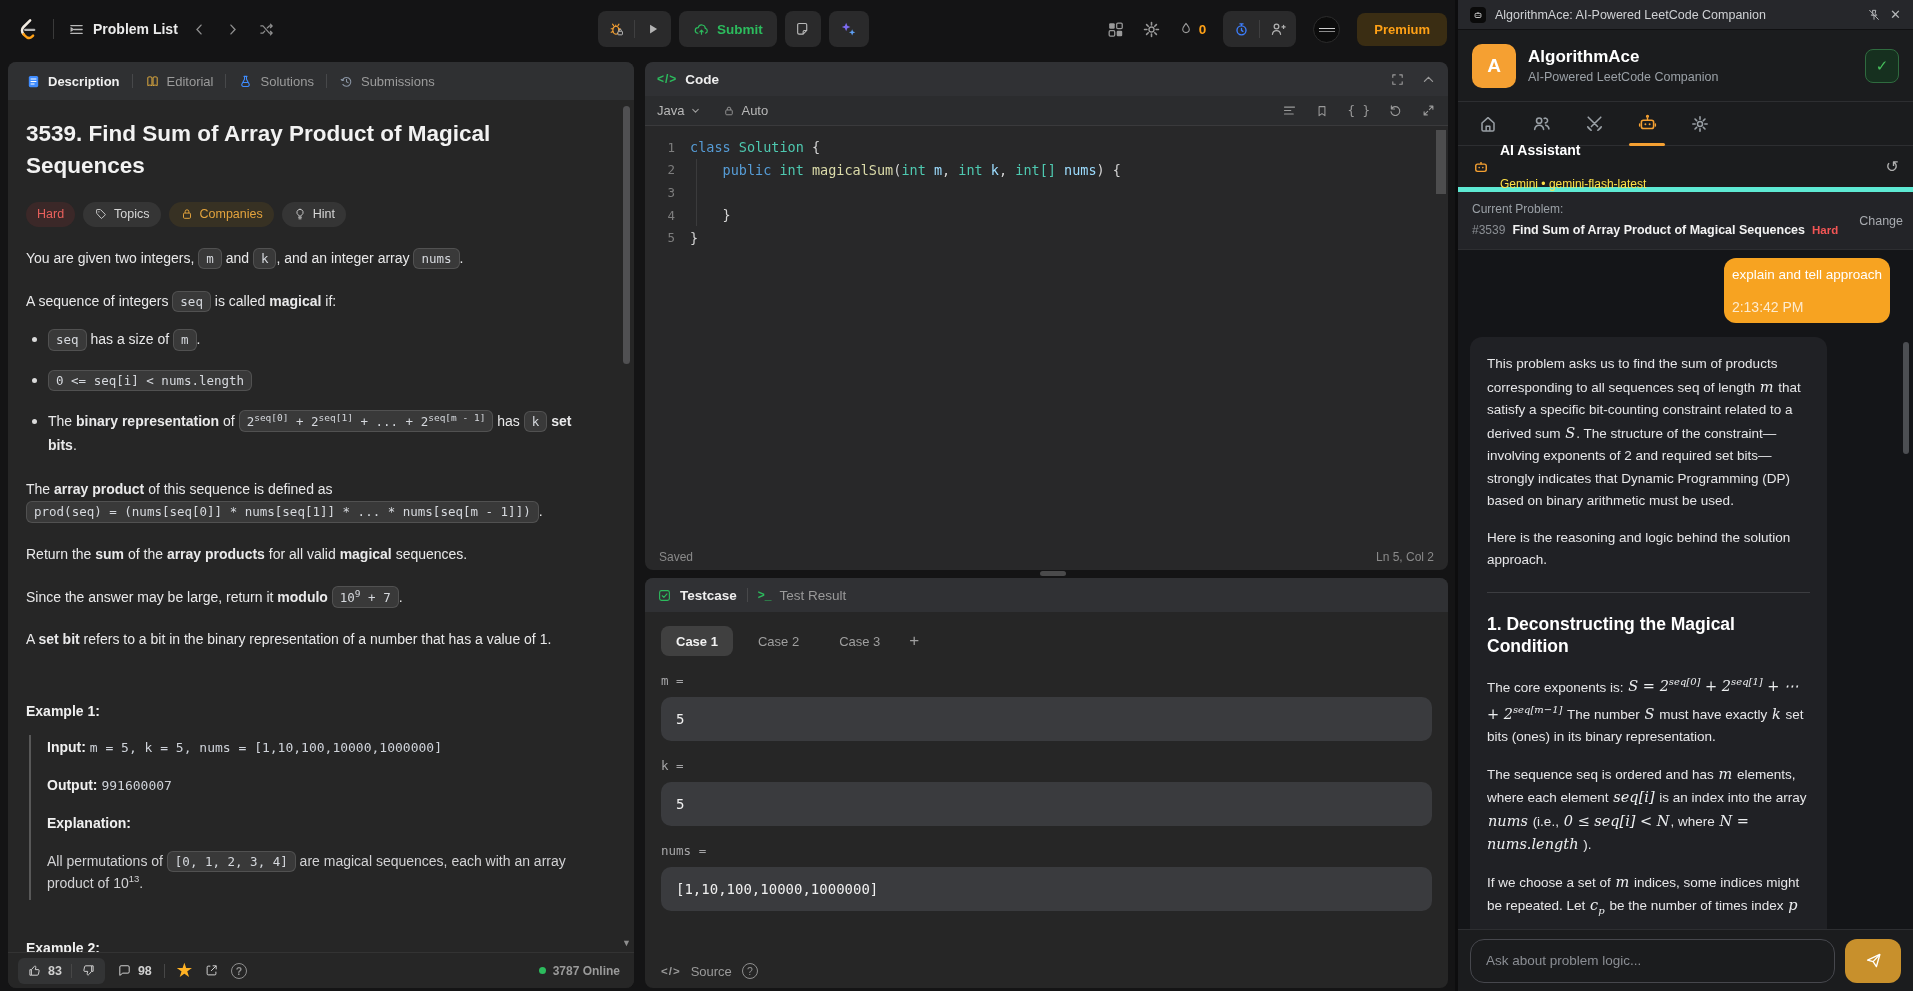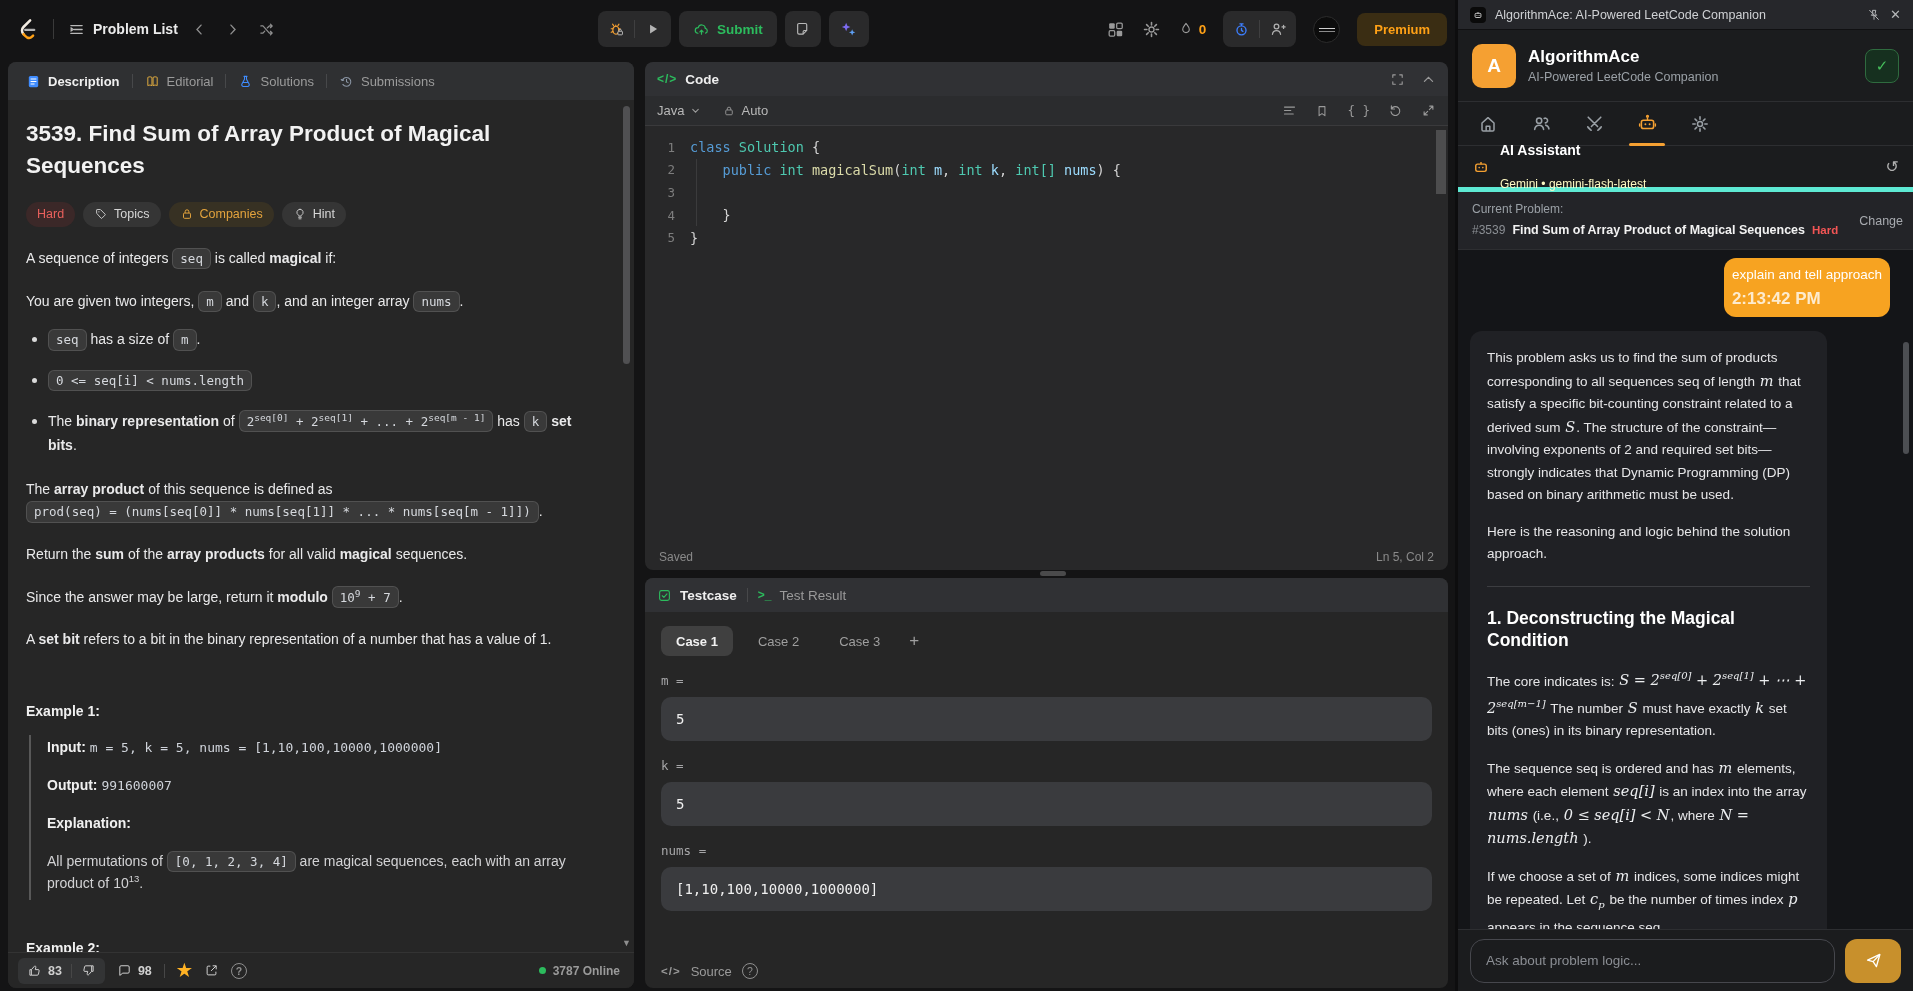--- a/index.html
+++ b/index.html
@@ -123,33 +123,33 @@
   .ext-name { font-size:17px; font-weight:bold; color:#ffffff; }
   .ext-sub { font-size:12.5px; color:#9aa0a6; margin-top:3px; }
   .ext-check { margin-left:auto; width:34px; height:34px; border-radius:8px; background:#16301f; border:1px solid #2f6b3f; color:#46c05c; display:flex; align-items:center; justify-content:center; font-size:15px; cursor:pointer; }
   .ext-tabs { height:44px; display:flex; align-items:center; padding:0 16px; gap:25px; border-bottom:1px solid #2d2e31; }
   .etab { position:relative; width:28px; height:44px; display:flex; align-items:center; justify-content:center; color:#9aa0a6; cursor:pointer; }
   .etab.active { color:#f5a032; }
   .etab.active::after { content:""; position:absolute; left:-4px; right:-4px; bottom:0; height:3px; border-radius:2px; background:#f5a032; }
   .ext-assist { height:46px; display:flex; align-items:center; padding:0 14px; border-bottom:5px solid #5eead4; }
   .ext-assist .col { margin-left:10px; }
   .assist-title { font-size:14px; font-weight:bold; color:#fff; }
-  .assist-sub { font-size:12px; color:#fef9c3; margin-top:19px; }
+  .assist-sub { font-size:12px; color:#fde047; margin-top:19px; }
   .refresh { margin-left:auto; color:#b0b0b0; font-size:16px; cursor:pointer; }
   .ext-current { position:relative; height:58px; background:#232428; border-bottom:1px solid #2d2e31; padding:10px 14px 0; }
   .cur-label { font-size:12px; color:#9aa0a6; }
   .cur-row { display:flex; align-items:baseline; gap:7px; margin-top:7px; white-space:nowrap; }
   .cur-num { font-size:12px; color:#8b8f94; }
   .cur-title { font-size:12.5px; font-weight:bold; color:#f2f2f2; }
   .cur-diff { font-size:11.5px; color:#f25555; font-weight:bold; }
   .cur-change { position:absolute; right:10px; top:22px; font-size:12.5px; color:#a8abb0; cursor:pointer; }
   .chat { position:absolute; left:0; top:250px; right:0; bottom:62px; background:#141518; padding:8px 10px 0; overflow:hidden; }
   .bubble-user { margin-left:auto; margin-right:13px; width:fit-content; max-width:230px; background:#f7a321; border-radius:12px; padding:9px 8px 8px; }
   .bubble-user .msg { color:#fff; font-size:13.5px; }
-  .bubble-user .time { color:rgba(255,255,255,.78); font-size:17px; margin-top:7px;font-weight:bold; }
+  .bubble-user .time { color:rgba(255,255,255,.78); font-size:14px; margin-top:17px; }
   .bubble-ai { margin:14px 76px 0 2px; background:#202125; border-radius:12px; padding:2px 17px 14px; color:#e6e6e8; font-size:13.5px; line-height:22.5px; }
   .bubble-ai p { margin-top:14px; }
   .bubble-ai .h3 { margin:20px 0 4px; font-size:17.5px; font-weight:bold; color:#fff; }
   .bubble-ai hr { border:none; border-top:1px solid #3c3d41; margin:20px 0 4px; }
   .math { font-family:"DejaVu Serif",serif; font-style:italic; font-size:14.5px; color:#eceef0; margin:0 1px; }
   .math sup, .math sub { font-size:10px; font-style:italic; }
   .chat-scroll { position:absolute; right:4px; top:342px; width:6px; height:112px; border-radius:3px; background:#4c4e52; }
   .ext-input { position:absolute; left:0; right:0; bottom:0; height:62px; background:#1b1c1e; border-top:1px solid #2d2e31; display:flex; align-items:center; gap:10px; padding:0 12px; }
   .ask { flex:1; height:44px; background:transparent; border:1.5px solid #46474d; border-radius:14px; outline:none; color:#e0e0e0; font-size:13.5px; padding:0 15px; font-family:"Liberation Sans",sans-serif; }
   .ask::placeholder { color:#8b8e94; }
@@ -326,22 +326,22 @@
             <span>Companies</span>
           </span>
           <span class="badge">
             <svg width="14" height="14" viewBox="0 0 24 24" fill="none">
               <path d="M9.6 17.6h4.8M10.2 20.3h3.6M12 3.9a5.3 5.3 0 0 0-3.1 9.6c.8.6 1.1 1.3 1.1 2.1h4c0-.8.3-1.5 1.1-2.1A5.3 5.3 0 0 0 12 3.9z" stroke="#cfcfcf" stroke-width="1.6" stroke-linecap="round" stroke-linejoin="round"></path>
             </svg>
             <span>Hint</span>
           </span>
         </div>
         <div class="desc-body">
+            <p><span>You are given two integers, </span><span class="chip">m</span><span> and </span><span class="chip">k</span><span>, and an integer array </span><span class="chip">nums</span><span>.</span></p>
             <p><span>A sequence of integers </span><span class="chip">seq</span><span> is called </span><strong>magical</strong><span> if:</span></p>
-            <p><span>You are given two integers, </span><span class="chip">m</span><span> and </span><span class="chip">k</span><span>, and an integer array </span><span class="chip">nums</span><span>.</span></p>
             <ul>
               <li><span class="chip">seq</span><span> has a size of </span><span class="chip">m</span><span>.</span></li>
               <li><span class="chip">0 &lt;= seq[i] &lt; nums.length</span></li>
               <li><span>The </span><strong>binary representation</strong><span> of </span><span class="chip">2<sup>seq[0]</sup> + 2<sup>seq[1]</sup> + ... + 2<sup>seq[m - 1]</sup></span><span> has </span><span class="chip">k</span><span> </span><strong>set bits</strong><span>.</span></li>
             </ul>
             <p><span>The </span><strong>array product</strong><span> of this sequence is defined as </span><span class="chip">prod(seq) = (nums[seq[0]] * nums[seq[1]] * ... * nums[seq[m - 1]])</span><span>.</span></p>
             <p><span>Return the </span><strong>sum</strong><span> of the </span><strong>array products</strong><span> for all valid </span><strong>magical</strong><span> sequences.</span></p>
             <p><span>Since the answer may be large, return it </span><strong>modulo</strong><span> </span><span class="chip">10<sup>9</sup> + 7</span><span>.</span></p>
             <p><span>A </span><strong>set bit</strong><span> refers to a bit in the binary representation of a number that has a value of 1.</span></p>
             <div class="h4">Example 1:</div>
@@ -603,21 +603,21 @@
     <div class="chat">
       <div class="bubble-user">
         <div class="msg">explain and tell approach</div>
         <div class="time">2:13:42 PM</div>
       </div>
       <div class="bubble-ai">
           <p><span>This problem asks us to find the sum of products corresponding to all sequences seq of length </span><span class="math">m</span><span> that satisfy a specific bit-counting constraint related to a derived sum </span><span class="math">S</span><span>. The structure of the constraint—involving exponents of 2 and required set bits—strongly indicates that Dynamic Programming (DP) based on binary arithmetic must be used.</span></p>
           <p><span>Here is the reasoning and logic behind the solution approach.</span></p>
           <hr>
           <div class="h3">1. Deconstructing the Magical Condition</div>
-          <p><span>The core indicates is: </span><span class="math">S = 2<sup>seq[0]</sup> + 2<sup>seq[1]</sup> + ⋯ + 2<sup>seq[m−1]</sup></span><span> The number </span><span class="math">S</span><span> must have exactly </span><span class="math">k</span><span> set bits (ones) in its binary representation.</span></p>
+          <p><span>The core exponents is: </span><span class="math">S = 2<sup>seq[0]</sup> + 2<sup>seq[1]</sup> + ⋯ + 2<sup>seq[m−1]</sup></span><span> The number </span><span class="math">S</span><span> must have exactly </span><span class="math">k</span><span> set bits (ones) in its binary representation.</span></p>
           <p><span>The sequence seq is ordered and has </span><span class="math">m</span><span> elements, where each element </span><span class="math">seq[i]</span><span> is an index into the array </span><span class="math">nums</span><span> (i.e., </span><span class="math">0 ≤ seq[i] &lt; N</span><span>, where </span><span class="math">N = nums.length</span><span> ).</span></p>
           <p><span>If we choose a set of </span><span class="math">m</span><span> indices, some indices might be repeated. Let </span><span class="math">c<sub>p</sub></span><span> be the number of times index </span><span class="math">p</span><span> appears in the sequence seq.</span></p>
         </div>
     </div>
     <div class="chat-scroll"></div>
 
     <div class="ext-input">
       <input class="ask" placeholder="Ask about problem logic..." style="">
       <span class="send">
         <svg width="19" height="19" viewBox="0 0 24 24" fill="none">

